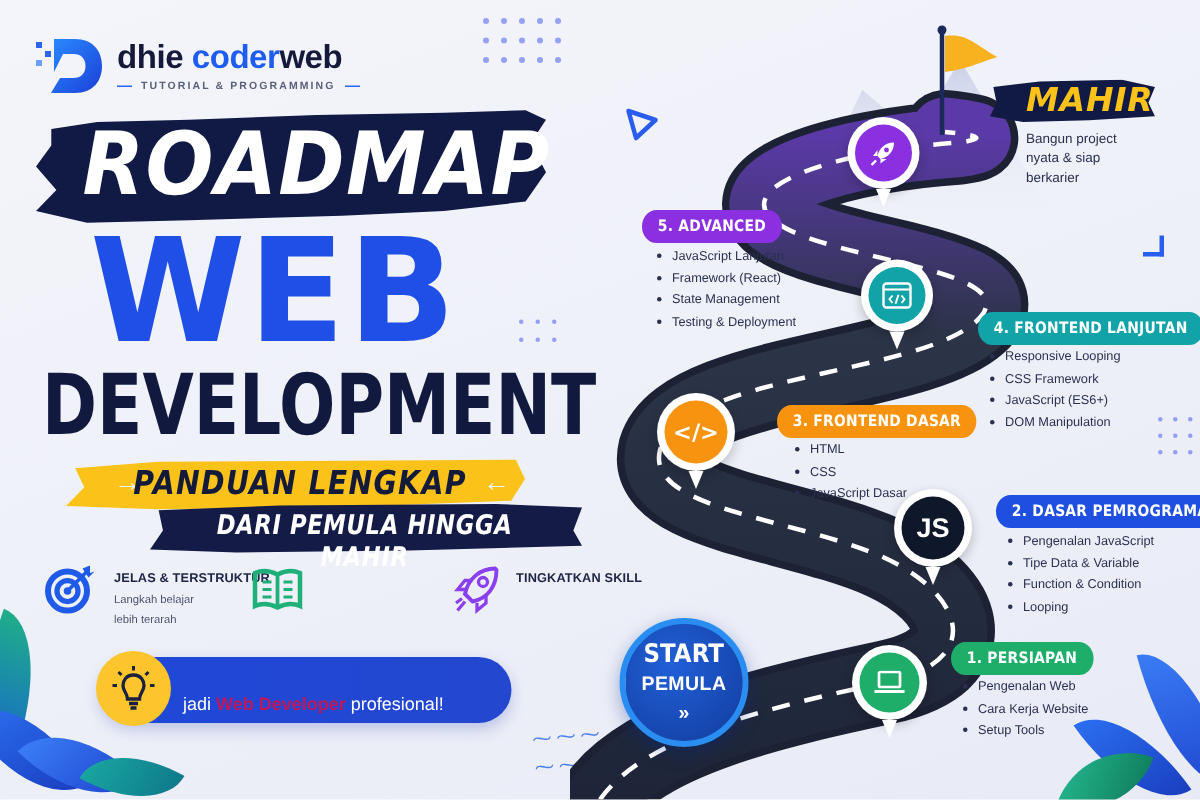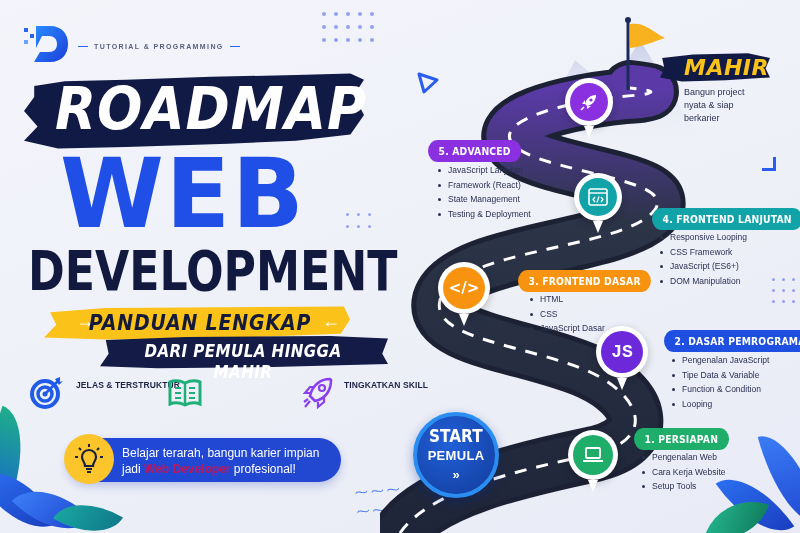--- a/index.html
+++ b/index.html
@@ -142,20 +142,23 @@
       <path d="M14 4 H28 C40 4 46 12 46 22 C46 32 40 40 28 40 H12 L18 30 H27 C32 30 35 27 35 22 C35 17 32 14 27 14 H20 L14 26 Z" fill="url(#lg)"></path>
       <defs>
           <linearGradient id="lg" x1="0" y1="0" x2="1" y2="1">
             <stop offset="0" stop-color="#2a8bff"></stop>
             <stop offset="1" stop-color="#1b3fd8"></stop>
           </linearGradient>
         </defs>
     </svg>
   </div>
   <div>
+    <div class="logo-name">
+      <span class="dk">dhie </span><span class="bl">coder</span><span class="dk">web</span>
+    </div>
     <div class="logo-tag">
       <span class="ln"></span>
         <span>TUTORIAL &amp; PROGRAMMING</span>
         <span class="ln"></span>
     </div>
   </div>
 </div>
 
 <div class="abs dots" style="left:322px;top:12px;grid-template-columns:repeat(5,4px);gap:9px 8px;">
   <span></span>
@@ -201,20 +204,21 @@
     <svg width="34" height="34" viewBox="0 0 34 34">
       <circle cx="15" cy="18" r="13" fill="none" stroke="#1f5be8" stroke-width="4"></circle>
       <circle cx="15" cy="18" r="7" fill="none" stroke="#1f5be8" stroke-width="3.5"></circle>
       <circle cx="15" cy="18" r="2.5" fill="#1f5be8"></circle>
       <path d="M15 18 L29 4" stroke="#1f5be8" stroke-width="2.5"></path>
       <path d="M25 3 L30 1 L30 6 L33 5 L29 9 Z" fill="#1f5be8"></path>
     </svg>
   </div>
   <div>
     <div class="feat-title">JELAS &amp; TERSTRUKTUR</div>
+    <div class="feat-desc"><span>Langkah belajar</span><br><span>lebih terarah</span></div>
   </div>
 </div>
 
 <div class="abs feature" style="left:167px;">
   <div class="feat-icon">
     <svg width="36" height="34" viewBox="0 0 36 34">
       <path d="M3 6 Q10 3 18 7 Q26 3 33 6 V28 Q26 25 18 29 Q10 25 3 28 Z" fill="none" stroke="#1fb07a" stroke-width="3"></path>
       <path d="M18 7 V29" stroke="#1fb07a" stroke-width="2.5"></path>
       <path d="M8 12 H14 M8 17 H14 M8 22 H14 M22 12 H28 M22 17 H28 M22 22 H28" stroke="#1fb07a" stroke-width="2"></path>
     </svg>
@@ -237,21 +241,21 @@
 
 <div class="abs banner"></div>
 <div class="abs banner-bulb">
   <svg width="30" height="32" viewBox="0 0 30 32">
     <path d="M15 7 C10 7 8 11 8 14 C8 18 11 19 11 23 H19 C19 19 22 18 22 14 C22 11 20 7 15 7 Z" fill="none" stroke="#1a2040" stroke-width="2.2"></path>
     <path d="M12 26 H18 M13 29 H17" stroke="#1a2040" stroke-width="2.2"></path>
     <path d="M15 1 V4 M5 5 L7 7 M25 5 L23 7 M1 14 H4 M26 14 H29" stroke="#1a2040" stroke-width="2"></path>
   </svg>
 </div>
 <div class="abs banner-text">
-  <span>Belajar terarah, bangun karier impian</span><br>
+  <br>
   <span>jadi </span><span class="hl">Web Developer</span><span> profesional!</span>
 </div>
 
 <div>
   <div class="leaf" style="left:-14px;top:410px;width:40px;height:90px;background:linear-gradient(180deg,#1fae8a,#1769c8);transform:rotate(20deg);"></div>
   <div class="leaf" style="left:-6px;top:460px;width:48px;height:80px;background:linear-gradient(180deg,#2b6ef0,#1a3fc0);transform:rotate(-30deg);"></div>
   <div class="leaf" style="left:30px;top:475px;width:44px;height:70px;background:linear-gradient(180deg,#3a7cf5,#1f46d0);transform:rotate(-45deg);"></div>
   <div class="leaf" style="left:70px;top:488px;width:36px;height:60px;background:linear-gradient(180deg,#19a5a0,#0f7a8a);transform:rotate(-60deg);"></div>
 </div>
 <div class="abs" style="left:355px;top:480px;color:#4a7cf0;font-size:14px;letter-spacing:2px;transform:rotate(-5deg);">⁓⁓⁓<br>⁓⁓</div>
@@ -352,21 +356,21 @@
 </div>
 <div class="abs stage-pill" style="left:518px;top:270px;background:#f7930e;">3. FRONTEND DASAR</div>
 <ul class="abs stage-list" style="left:530px;top:292px;">
   <li>HTML</li>
     <li>CSS</li>
     <li>JavaScript Dasar</li>
 </ul>
 
 <div class="abs" style="left:596px;top:326px;display:flex;flex-direction:column;align-items:center;">
   <div class="pin" style="width:52px;height:52px;">
-      <div class="pin-inner" style="background:#6d28d9;width:42px;height:42px;font-size:18px;font-family:Liberation Mono, monospace;">JS</div>
+      <div class="pin-inner" style="background:#0f172a;width:42px;height:42px;font-size:18px;font-family:Liberation Sans, sans-serif;">JS</div>
     </div>
   <div class="pin-tail"></div>
 </div>
 <div class="abs stage-pill" style="left:664px;top:330px;background:#1f4fe0;">2. DASAR PEMROGRAMAN</div>
 <ul class="abs stage-list" style="left:672px;top:353px;">
   <li>Pengenalan JavaScript</li>
     <li>Tipe Data &amp; Variable</li>
     <li>Function &amp; Condition</li>
     <li>Looping</li>
 </ul>

